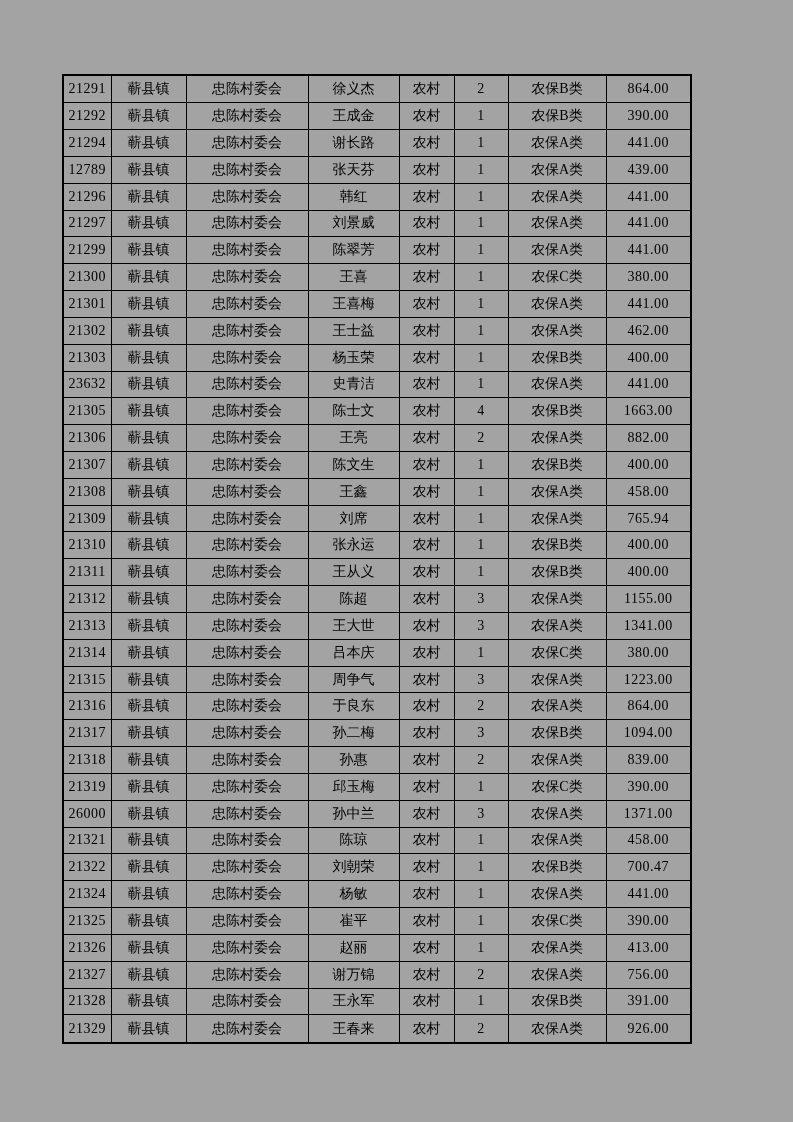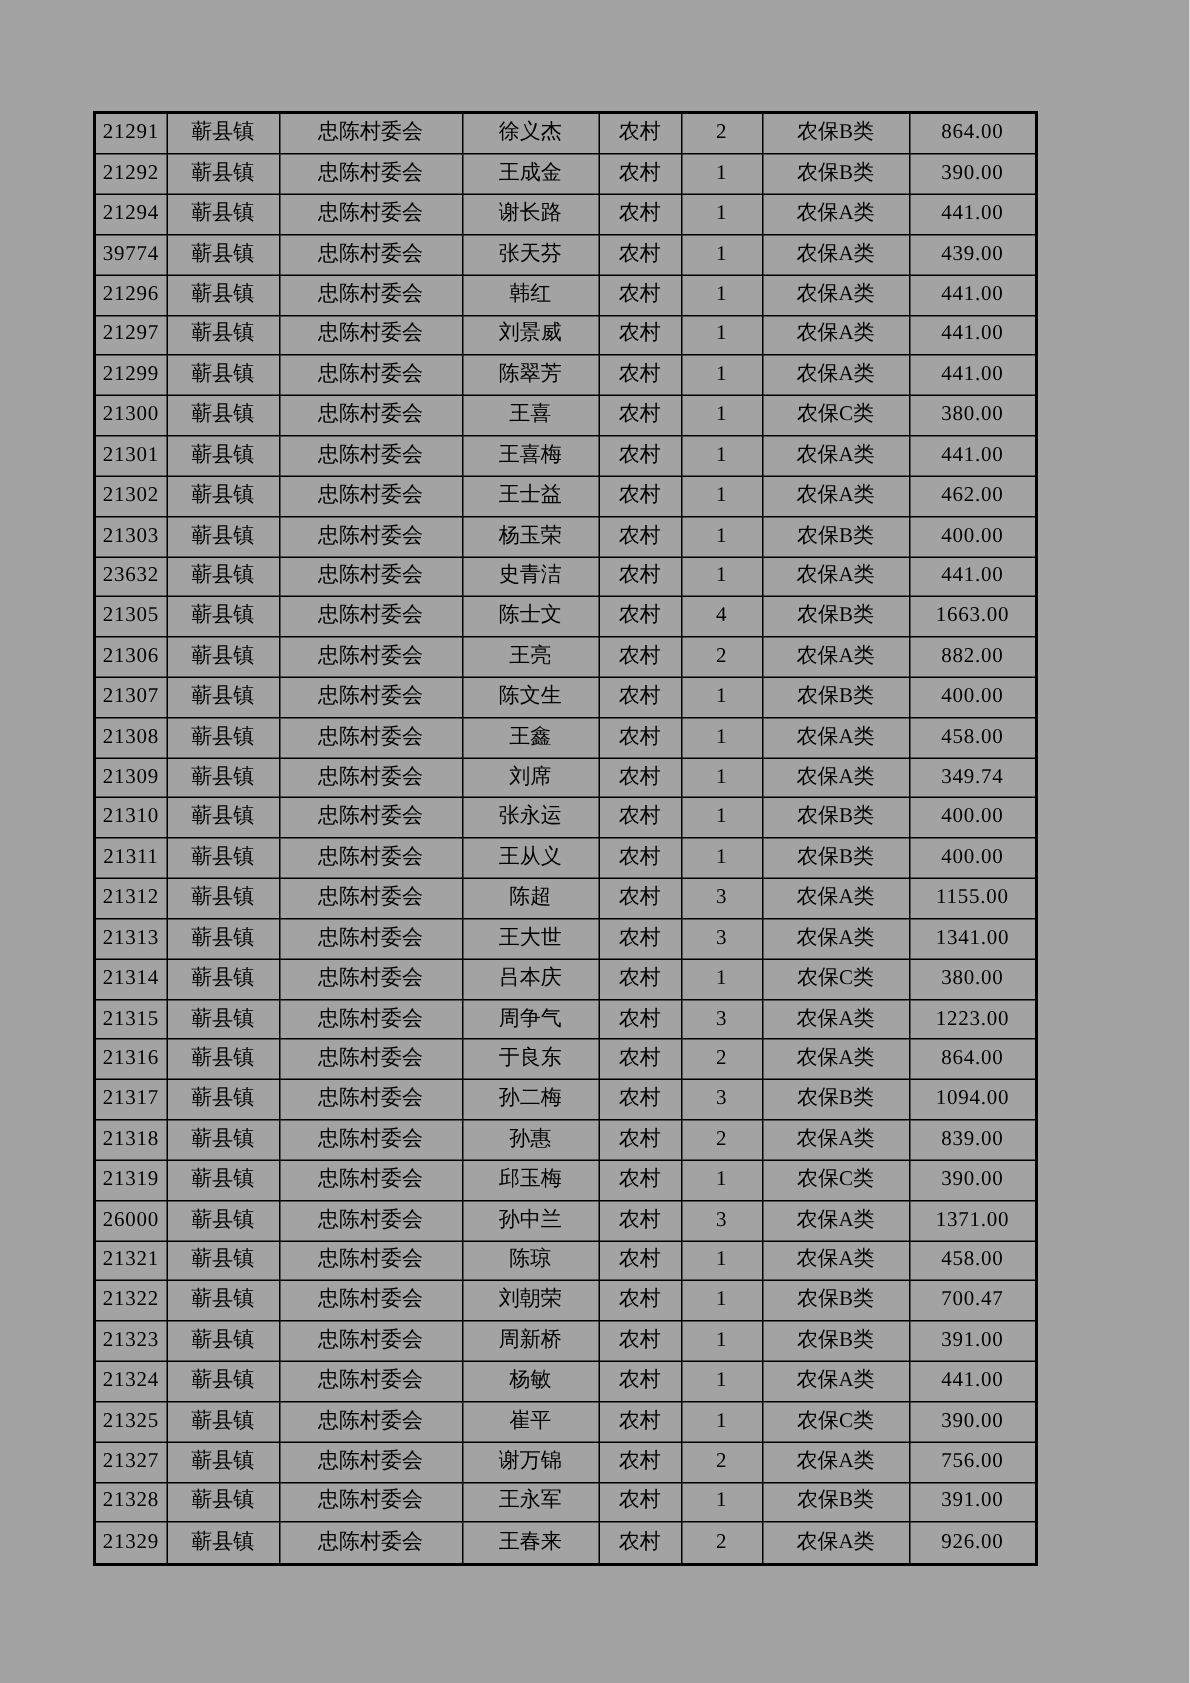--- a/index.html
+++ b/index.html
@@ -81,21 +81,21 @@
           <td class="num">21294</td>
           <td>蕲县镇</td>
           <td>忠陈村委会</td>
           <td>谢长路</td>
           <td>农村</td>
           <td class="num">1</td>
           <td>农保A类</td>
           <td class="num">441.00</td>
         </tr>
         <tr>
-          <td class="num">39774</td>
+          <td class="num">12789</td>
           <td>蕲县镇</td>
           <td>忠陈村委会</td>
           <td>张天芬</td>
           <td>农村</td>
           <td class="num">1</td>
           <td>农保A类</td>
           <td class="num">439.00</td>
         </tr>
         <tr>
           <td class="num">21296</td>
@@ -218,21 +218,21 @@
           <td class="num">458.00</td>
         </tr>
         <tr>
           <td class="num">21309</td>
           <td>蕲县镇</td>
           <td>忠陈村委会</td>
           <td>刘席</td>
           <td>农村</td>
           <td class="num">1</td>
           <td>农保A类</td>
-          <td class="num">349.74</td>
+          <td class="num">765.94</td>
         </tr>
         <tr>
           <td class="num">21310</td>
           <td>蕲县镇</td>
           <td>忠陈村委会</td>
           <td>张永运</td>
           <td>农村</td>
           <td class="num">1</td>
           <td>农保B类</td>
           <td class="num">400.00</td>
@@ -351,48 +351,48 @@
           <td class="num">21322</td>
           <td>蕲县镇</td>
           <td>忠陈村委会</td>
           <td>刘朝荣</td>
           <td>农村</td>
           <td class="num">1</td>
           <td>农保B类</td>
           <td class="num">700.47</td>
         </tr>
         <tr>
-          <td class="num">21323</td>
-          <td>蕲县镇</td>
-          <td>忠陈村委会</td>
-          <td>周新桥</td>
-          <td>农村</td>
-          <td class="num">1</td>
-          <td>农保B类</td>
-          <td class="num">391.00</td>
-        </tr>
-        <tr>
           <td class="num">21324</td>
           <td>蕲县镇</td>
           <td>忠陈村委会</td>
           <td>杨敏</td>
           <td>农村</td>
           <td class="num">1</td>
           <td>农保A类</td>
           <td class="num">441.00</td>
         </tr>
         <tr>
           <td class="num">21325</td>
           <td>蕲县镇</td>
           <td>忠陈村委会</td>
           <td>崔平</td>
           <td>农村</td>
           <td class="num">1</td>
           <td>农保C类</td>
           <td class="num">390.00</td>
+        </tr>
+        <tr>
+          <td class="num">21326</td>
+          <td>蕲县镇</td>
+          <td>忠陈村委会</td>
+          <td>赵丽</td>
+          <td>农村</td>
+          <td class="num">1</td>
+          <td>农保A类</td>
+          <td class="num">413.00</td>
         </tr>
         <tr>
           <td class="num">21327</td>
           <td>蕲县镇</td>
           <td>忠陈村委会</td>
           <td>谢万锦</td>
           <td>农村</td>
           <td class="num">2</td>
           <td>农保A类</td>
           <td class="num">756.00</td>

